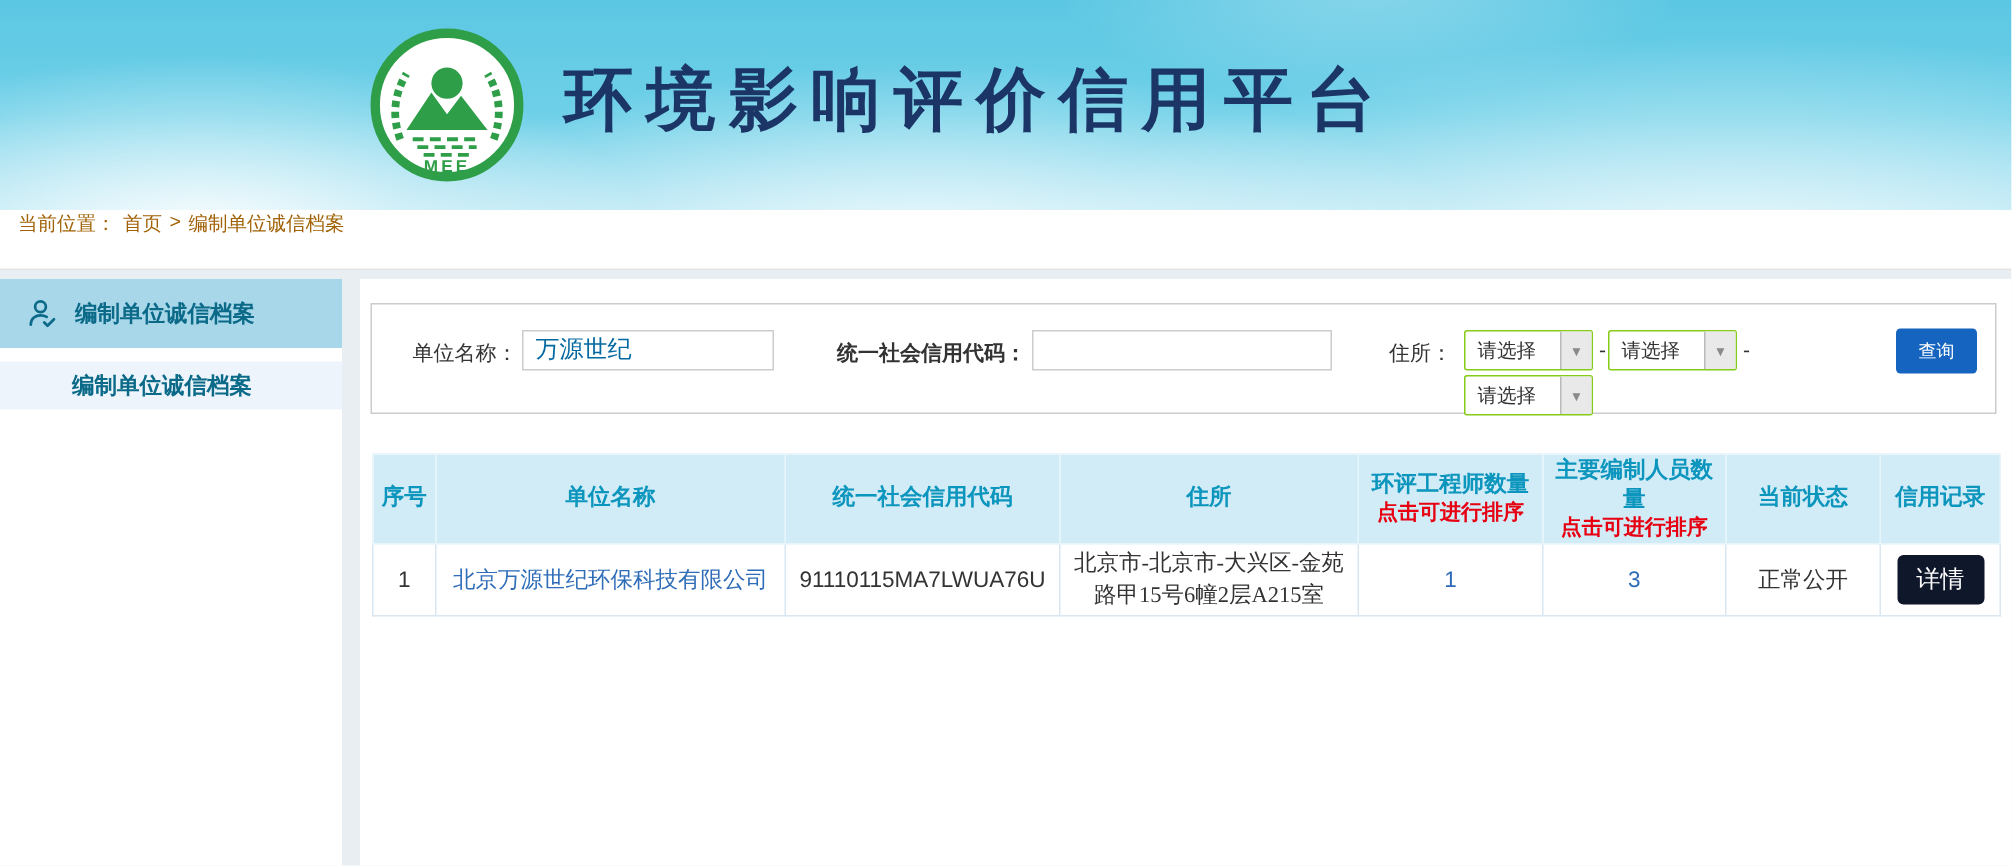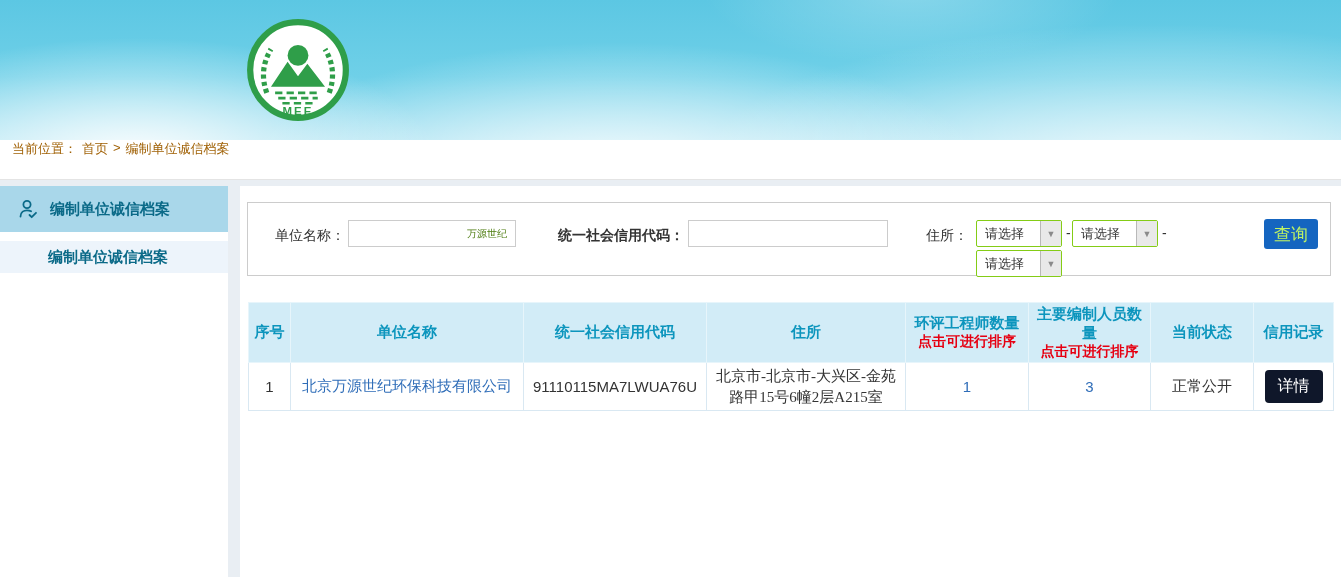--- a/index.html
+++ b/index.html
@@ -44,42 +44,42 @@
     height:32px; margin-top:9px; background:#edf4fb; color:#0b6a88; font-weight:bold;
     font-size:15px; display:flex; align-items:center; padding-left:48px; cursor:pointer;
   }
   .main { flex:1; background:#fff; position:relative; }
   
   .search-box { position:absolute; left:7px; top:16px; width:1084px; height:74px; border:1px solid #ccc; background:#fff; }
   .flabel { position:absolute; font-size:14px; color:#333; top:24px; white-space:nowrap; }
   .lab-company { left:21px;  width:76px;  text-align:right; }
   .lab-code    { left:300px; width:136px; text-align:right;font-weight:bold; }
   .lab-addr    { left:672px; width:48px;  text-align:right; }
-  .tinput { position:absolute; top:17px; height:27px; border:1px solid #ccc; font-size:10px; padding:0 8px; color:#4d7c0f; outline:none;text-align:right; }
+  .tinput { position:absolute; top:17px; height:27px; border:1px solid #ccc; font-size:16px; padding:0 8px; color:#0369a1; outline:none; }
   .inp-company { left:100px; width:168px; }
   .inp-code    { left:440px; width:200px; }
   .selectbox {
     position:absolute; width:86px; height:27px; border:1px solid #84cc16; background:#fff;
     display:flex; align-items:stretch; cursor:pointer; border-radius:2px;
   }
   .sel-1 { left:728px; top:17px; }
   .sel-2 { left:824px; top:17px; }
   .sel-3 { left:728px; top:47px; }
   .selectbox .sel-txt { flex:1; display:flex; align-items:center; padding-left:8px; font-size:13px; color:#333; }
   .selectbox .sel-arrow {
     width:21px; background:#e9e9e9; border-left:1px solid #b9b9b9;
     display:flex; align-items:center; justify-content:center; color:#8a8a8a; font-size:9px;
   }
   .dash { position:absolute; top:22px; font-size:14px; color:#333; }
   .dash-1 { left:818px; }
   .dash-2 { left:914px; }
   .query-btn {
     position:absolute; left:1016px; top:16px; width:54px; height:30px;
-    background:#1565c0; color:#bef264; border:none; border-radius:3px;
-    font-size:17px; cursor:pointer; font-family:Liberation Serif, serif;
+    background:#1565c0; color:#ffffff; border:none; border-radius:3px;
+    font-size:12px; cursor:pointer; font-family:Liberation Serif, serif;
   }
   
   .data-table {
     position:absolute; left:8px; top:116px; width:1085px;
     border-collapse:collapse; table-layout:fixed;
   }
   .data-table th {
     background:#d2ecf7; color:#0c95bd; font-size:15px; font-weight:bold;
     height:42px; border:1px solid #e7f5fb; padding:2px; line-height:1.25;
   }
@@ -102,20 +102,21 @@
   <div class="banner-inner">
     <svg class="logo" viewBox="0 0 100 100">
       <circle cx="50" cy="50" r="46" fill="#ffffff" stroke="#2f9e49" stroke-width="6"></circle>
       <path d="M20,72 Q12,50 24,30" fill="none" stroke="#2f9e49" stroke-width="5" stroke-dasharray="4 3"></path>
       <path d="M80,72 Q88,50 76,30" fill="none" stroke="#2f9e49" stroke-width="5" stroke-dasharray="4 3"></path>
       <circle cx="50" cy="36" r="10" fill="#2f9e49"></circle>
       <path d="M24,66 L40,42 L50,56 L59,44 L76,66 Z" fill="#2f9e49"></path>
       <path d="M28,72 H72 M31,77 H69 M35,82 H65" stroke="#2f9e49" stroke-width="2.5" stroke-dasharray="7 4" fill="none"></path>
       <text x="50" y="93" text-anchor="middle" font-size="11" font-weight="bold" fill="#2f9e49" letter-spacing="2">MEE</text>
     </svg>
+    <h1 class="site-title">环境影响评价信用平台</h1>
   </div>
 </div>
 
 <div class="breadcrumb">
   <span>当前位置：</span>
   <span class="crumb-link">首页</span>
   <span>&gt;</span>
   <span>编制单位诚信档案</span>
 </div>
 

